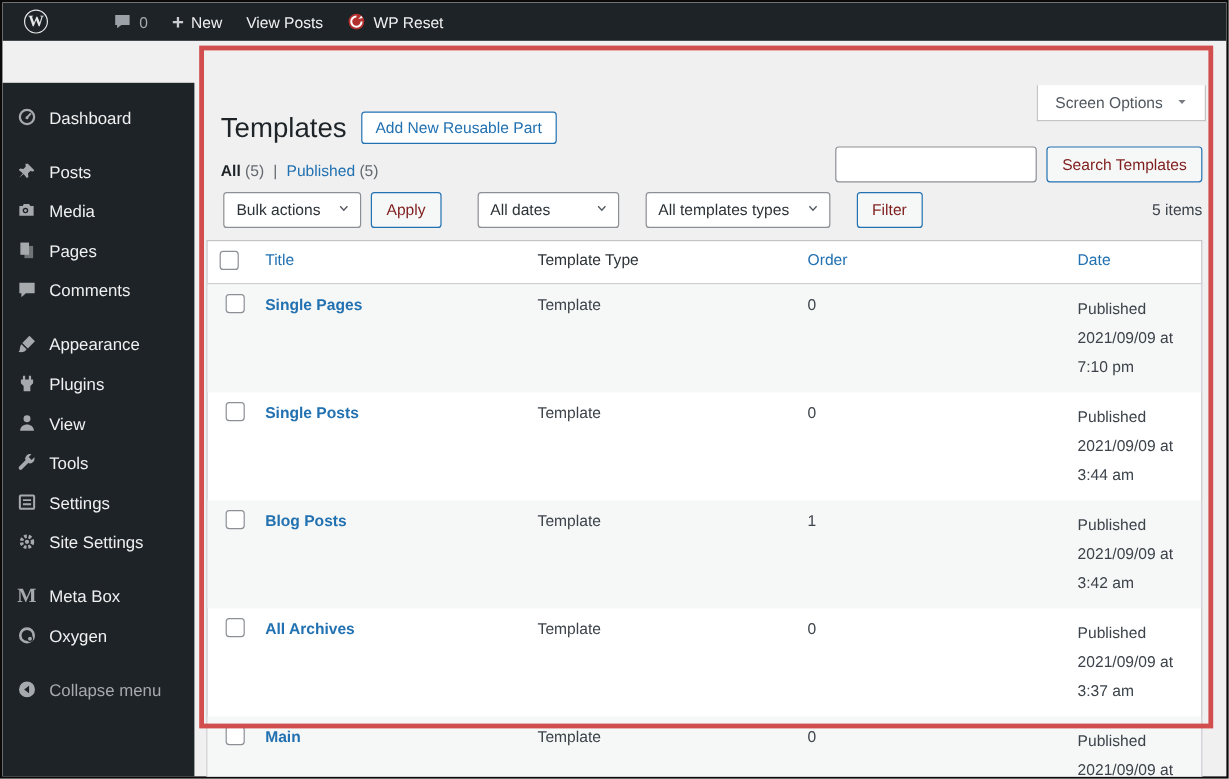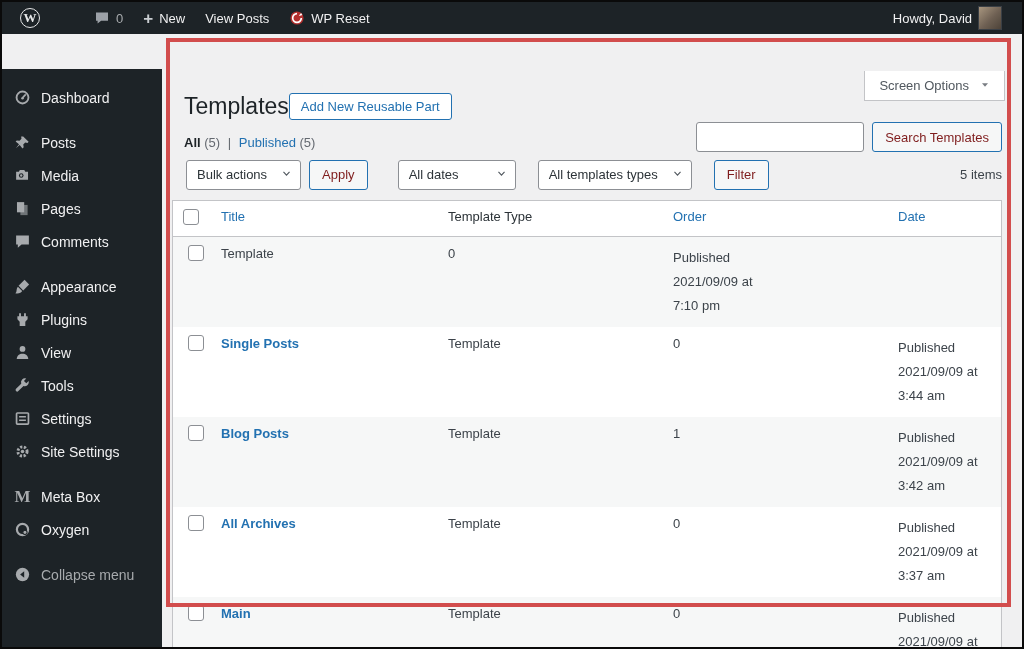--- a/index.html
+++ b/index.html
@@ -29,21 +29,21 @@
   .sb-icon svg { width:17px; height:17px; fill:currentColor; }
   .sb-gap { height:12px; }
   .sb-mbox { font-family:"Liberation Serif", serif; font-weight:bold; font-size:17px; line-height:1; }
   .sb-collapse { color:#a7aaad; }
 
   .content { position:relative; flex:1; padding:0 20px 0 10px; }
 
   .screen-options { position:absolute; top:2px; right:17px; background:#fff; border:1px solid #c3c4c7; border-top:none; color:#50575e; padding:7px 14px; display:flex; align-items:center; gap:11px; cursor:pointer; z-index:1; }
   .so-arrow svg { width:10px; height:10px; fill:#787c82; }
 
-  .heading-row { display:flex; align-items:center; gap:0; margin:24px 0 0 12px; }
+  .heading-row { display:flex; align-items:center; gap:12px; margin:24px 0 0 12px; }
   h1.page-title { font-size:23px; font-weight:400; color:#1d2327; line-height:1.2; }
   .button-secondary { display:inline-block; background:#fff; border:1px solid #2271b1; border-radius:3px; color:#2271b1; padding:5px 11px; font-size:13px; cursor:pointer; white-space:nowrap; }
 
   .search-box { position:absolute; top:53px; right:20px; display:flex; gap:8px; align-items:center; }
   .search-input { width:168px; height:30px; border:1px solid #8c8f94; border-radius:3px; background:#fff; padding:0 8px; font-size:13px; font-family:"Liberation Sans", sans-serif; }
   .search-btn { height:30px; }
 
   .subsubsub { margin:14px 0 0 12px; font-size:13px; }
   .subsubsub .current { color:#1d2327; font-weight:bold; }
   .subsubsub .count { color:#646970; font-weight:normal; }
@@ -108,26 +108,20 @@
         <span class="ab-icon">
           <svg viewBox="0 0 20 20">
               <circle cx="10" cy="10" r="8.2" fill="#b3302e"></circle>
               <path d="M10 4.6a5.4 5.4 0 1 0 5.4 5.4" fill="none" stroke="#fff" stroke-width="2.1"></path>
               <path d="M16.6 6.2l-4.6 1.2 3.1-3.6z" fill="#fff"></path>
             </svg>
         </span>
         <span>WP Reset</span>
       </div>
     </div>
-    <div class="ab-right">
-      <div class="ab-item">
-        <span>Howdy, David</span>
-        <span class="avatar"></span>
-      </div>
-    </div>
   </div>
 
   <div class="main">
 
     <div class="sidebar">
       <div class="sb-item">
         <span class="sb-icon">
             <svg viewBox="0 0 20 20">
               <circle cx="10" cy="10" r="7" fill="none" stroke="currentColor" stroke-width="2.2"></circle>
               <path d="M10 10.5 13.8 6.4" stroke="currentColor" stroke-width="2" fill="none"></path>
@@ -304,20 +298,21 @@
         <div class="trow thead">
           <div class="tcell check-cell"><input type="checkbox" class="wpcheck" style=""></div>
           <div class="tcell"><a class="col-link">Title</a></div>
           <div class="tcell col-plain">Template Type</div>
           <div class="tcell"><a class="col-link">Order</a></div>
           <div class="tcell"><a class="col-link">Date</a></div>
         </div>
 
         <div class="trow drow alt">
           <div class="tcell check-cell"><input type="checkbox" class="wpcheck" style=""></div>
+          <div class="tcell"><a class="row-title">Single Pages</a></div>
           <div class="tcell">Template</div>
           <div class="tcell">0</div>
           <div class="tcell date-cell"><span>Published</span><br><span>2021/09/09 at</span><br><span>7:10 pm</span></div>
         </div>
 
         <div class="trow drow">
           <div class="tcell check-cell"><input type="checkbox" class="wpcheck" style=""></div>
           <div class="tcell"><a class="row-title">Single Posts</a></div>
           <div class="tcell">Template</div>
           <div class="tcell">0</div>

